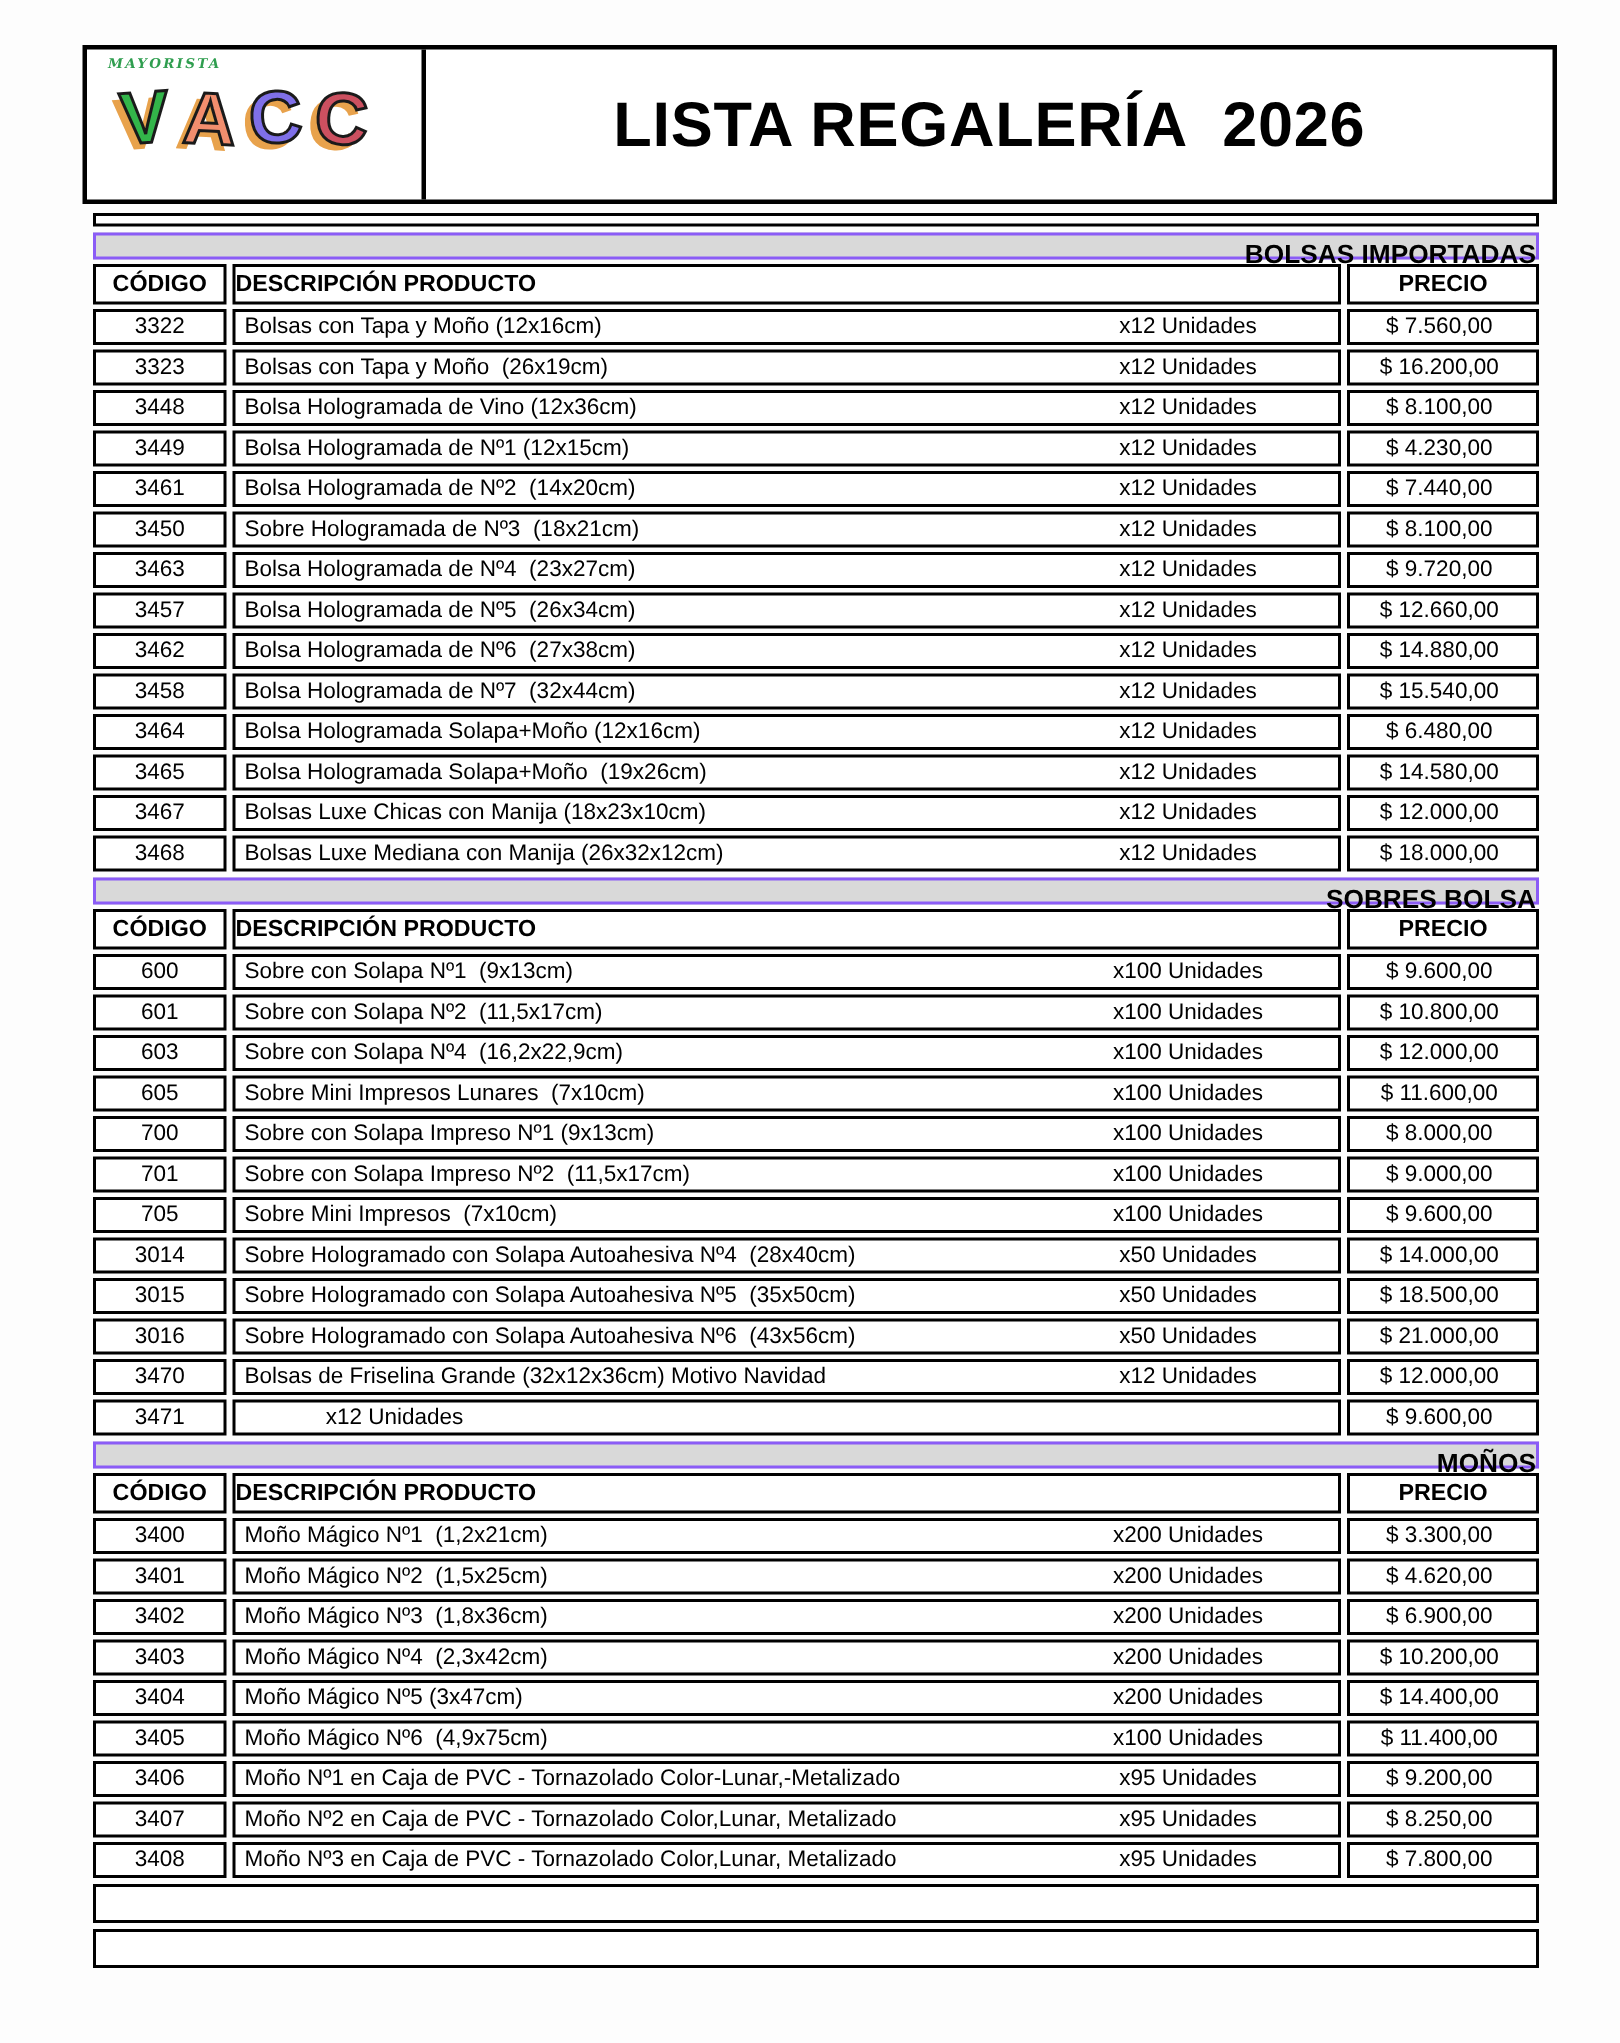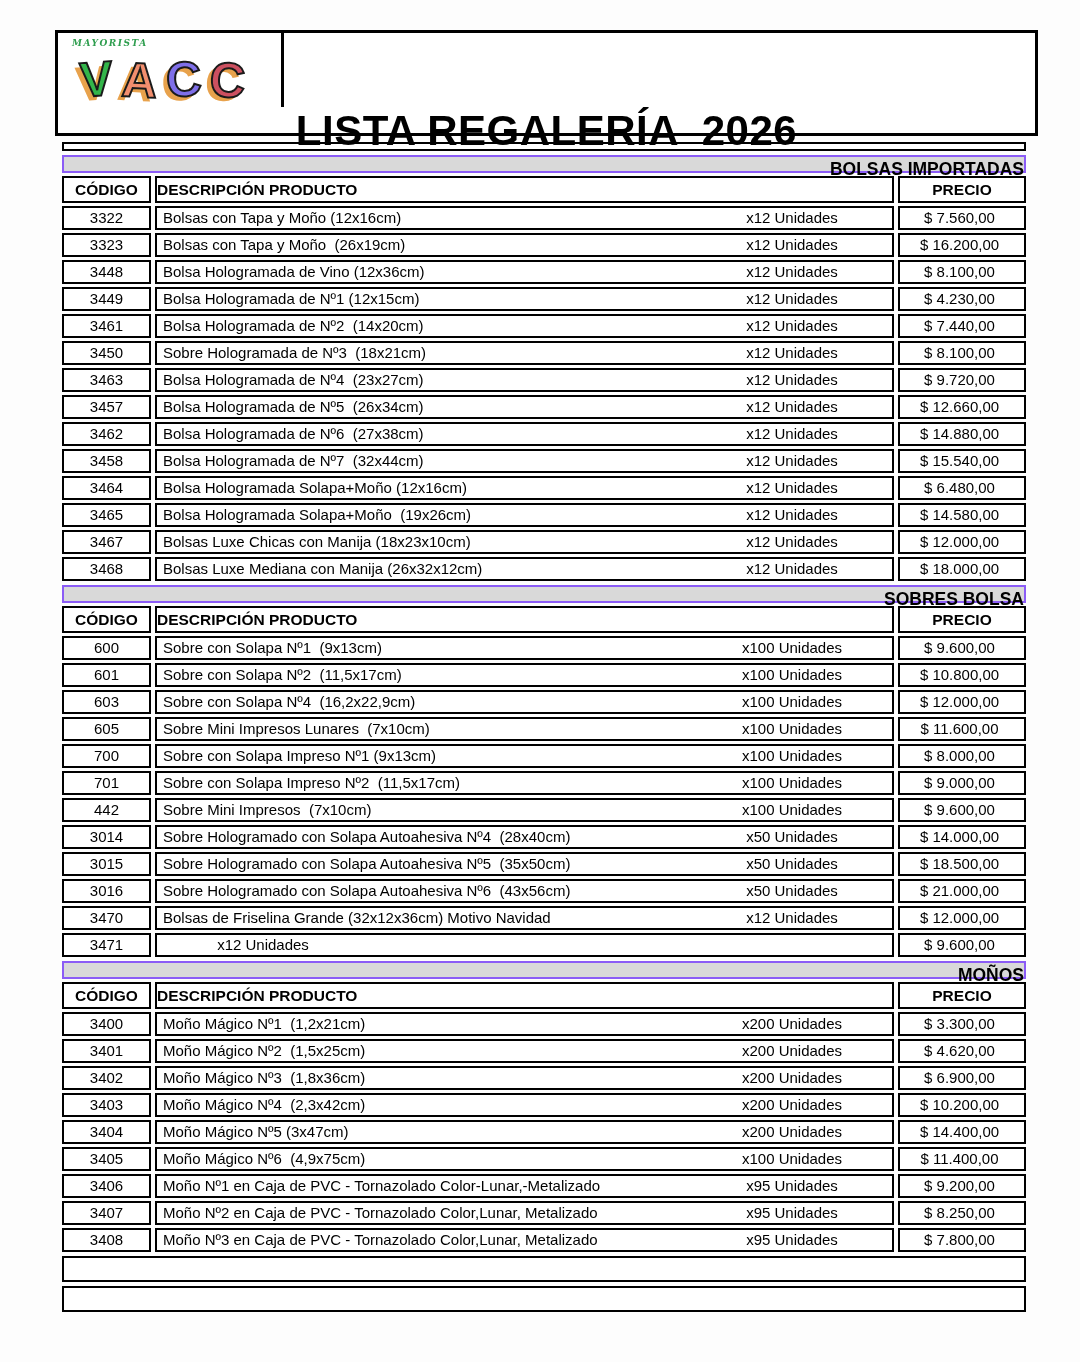--- a/index.html
+++ b/index.html
@@ -1,20 +1,20 @@
 <!DOCTYPE html>
 <html><head>
 <meta charset="utf-8">
 <style>
   * { box-sizing: border-box; }
   body { margin:0; background:#ffffff; font-family:"Liberation Sans", sans-serif; color:#000; }
   .page { position:relative; width:1080px; height:1362px; background:#fdfdfd; overflow:hidden; }
 
   
-  .header { display:flex; margin:30px 42px 0 55px; height:106px; border:3px solid #000; background:#fff;flex-direction:column; }
+  .header { display:flex; margin:30px 42px 0 55px; height:106px; border:3px solid #000; background:#fff; }
   .logo-box { width:226px; border-right:3px solid #000; padding:5px 0 0 14px; }
   .tagline { font-family:"DejaVu Serif", serif; font-style:italic; font-weight:bold; font-size:9px; letter-spacing:1.5px; }
   .brand { display:flex; margin-top:3px; padding-left:8px; }
   .brand .letter { font-size:49px; font-weight:bold; line-height:56px; margin-right:9px;
       -webkit-text-stroke:2px #1a1a1a; text-shadow:-5px 4px 0 var(--ext); }
   .brand .letter:nth-child(odd){ transform:rotate(-4deg); }
   .brand .letter:nth-child(even){ transform:rotate(3deg) translateY(1px); }
   .title-box { flex:1; display:flex; align-items:center; justify-content:center; }
   .title { margin:0; font-size:42px; font-weight:bold; letter-spacing:0.5px; white-space:pre; }
 
@@ -253,21 +253,21 @@
   <div class="trow">
     <div class="cell code">701</div>
     <div class="cell desc">
       <span class="name">Sobre con Solapa Impreso Nº2  (11,5x17cm)</span>
       <span class="units">x100 Unidades</span>
     </div>
     <div class="cell price">$ 9.000,00</div>
   </div>
 
   <div class="trow">
-    <div class="cell code">442</div>
+    <div class="cell code">705</div>
     <div class="cell desc">
       <span class="name">Sobre Mini Impresos  (7x10cm)</span>
       <span class="units">x100 Unidades</span>
     </div>
     <div class="cell price">$ 9.600,00</div>
   </div>
 
   <div class="trow">
     <div class="cell code">3014</div>
     <div class="cell desc">

